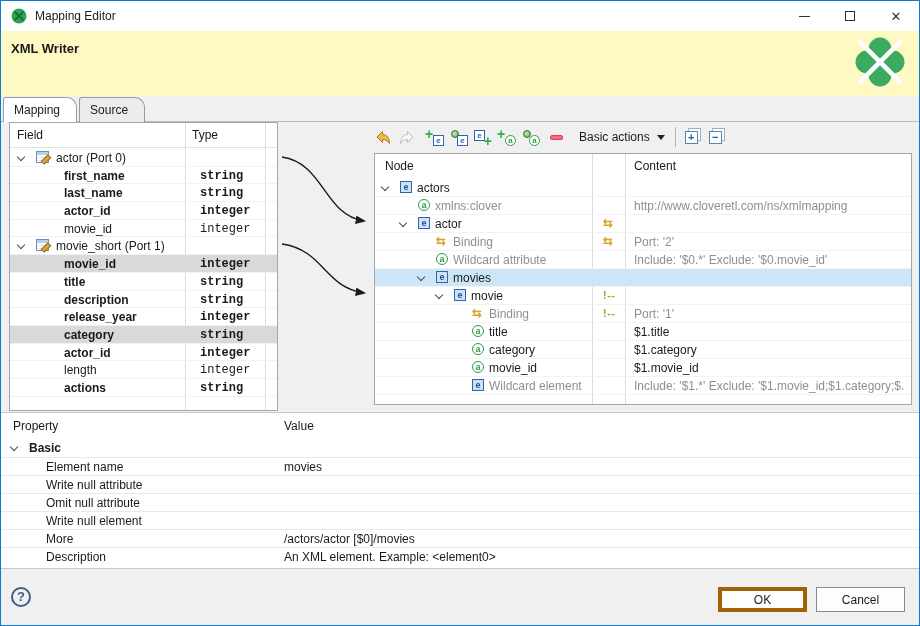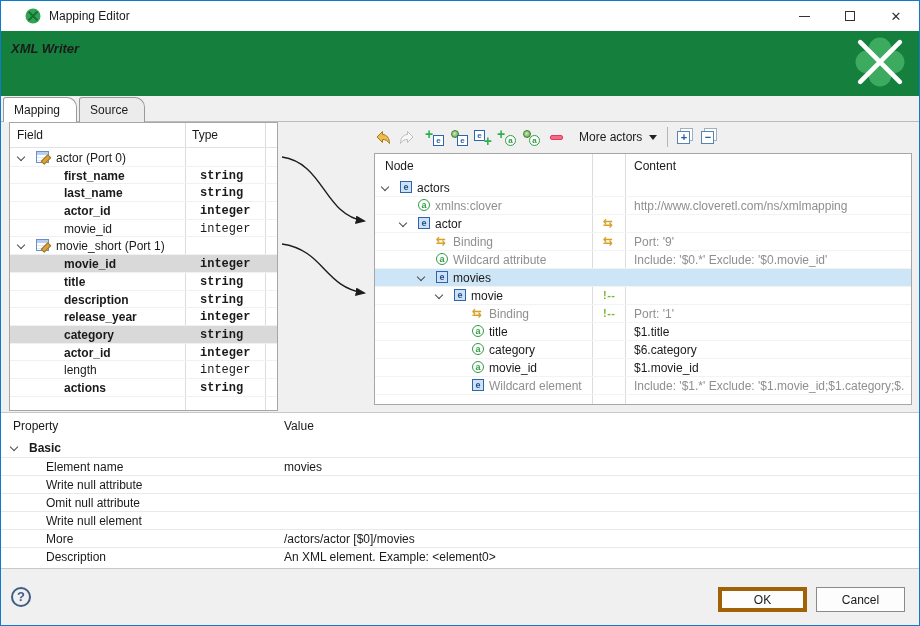--- a/index.html
+++ b/index.html
@@ -5,30 +5,30 @@
   * { margin:0; padding:0; box-sizing:border-box; }
   html,body { background:#dcdcdc; }
   body { font-family:"Liberation Sans", sans-serif; }
 
   .window {
     position:relative; width:920px; height:626px; background:#ffffff;
     border:1px solid #0f7bd0; font-size:12px; color:#1a1a1a; overflow:hidden;
   }
 
   
-  .titlebar { position:absolute; left:0; top:0; right:0; height:30px; display:flex; align-items:center; padding-left:24px; background:#fff; }
+  .titlebar { position:absolute; left:0; top:0; right:0; height:30px; display:flex; align-items:center; padding-left:10px; background:#fff; }
   .titlebar .ttl { margin-left:8px; font-size:12px; }
   .win-controls { position:absolute; right:0; top:0; height:30px; display:flex; }
   .wc { width:46px; height:30px; display:flex; align-items:center; justify-content:center; cursor:default; }
   .wc .min-glyph { width:11px; height:1px; background:#333; display:block; }
   .wc .max-glyph { width:10px; height:10px; border:1px solid #333; display:block; }
   .wc .cls-glyph { font-size:13px; color:#333; line-height:1; }
 
   
-  .header { position:absolute; left:0; top:30px; right:0; height:65px; background:#15803d;font-style:italic; }
+  .header { position:absolute; left:0; top:30px; right:0; height:65px; background:#fef9c3; }
   .header .htitle { position:absolute; left:10px; top:10px; font-weight:bold; font-size:13px; }
   .logo { position:absolute; right:14px; top:6px; }
 
   
   .tabbar { position:absolute; left:0; top:95px; right:0; height:26px; background:#f0f0f0; border-bottom:1px solid #bcbcbc; display:flex; align-items:flex-end; padding-left:2px; }
   .tab { height:25px; padding:5px 16px 4px 10px; border:1px solid #9a9a9a; border-bottom:none; border-radius:3px 10px 0 0; margin-right:2px; position:relative; top:1px; }
   .tab.active { background:#fff; z-index:2; }
   .tab.inactive { background:#ececec; }
 
   .content-bg { position:absolute; left:0; top:121px; right:0; bottom:0; background:#f0f0f0; }
@@ -278,21 +278,21 @@
     <div class="tbi" style="margin-right:10px">
       <span class="tbx">
           <span class="ball"></span>
           <span class="bx a pos-br">a</span>
         </span>
     </div>
     <div class="tbi" style="margin-right:10px">
       <span class="minus-icon"></span>
     </div>
     <div class="more-actions">
-      <span>More actors</span>
+      <span>Basic actions</span>
       <span class="dd-arrow"></span>
     </div>
     <span class="tb-sep"></span>
     <div class="tbi" style="margin-right:11px">
       <span class="sq-icon">+</span>
     </div>
     <div class="tbi">
       <span class="sq-icon">−</span>
     </div>
   </div>
@@ -318,21 +318,21 @@
         <div class="t-row">
           <span class="chev" style="left: 25px;"></span>
           <span class="ic-e" style="left: 43px;">e</span>
           <span class="lbl" style="left: 60px;">actor</span>
           <span class="status st-bind">⇆</span>
         </div>
         <div class="t-row">
           <span class="ic-bind" style="left: 61px;">⇆</span>
           <span class="lbl muted" style="left: 78px;">Binding</span>
           <span class="status st-bind">⇆</span>
-          <span class="content muted">Port: '9'</span>
+          <span class="content muted">Port: '2'</span>
         </div>
         <div class="t-row">
           <span class="ic-a" style="left: 61px;">a</span>
           <span class="lbl muted" style="left: 78px; text-align: right;">Wildcard attribute</span>
           <span class="content muted">Include: '$0.*' Exclude: '$0.movie_id'</span>
         </div>
         <div class="t-row sel">
           <span class="chev" style="left: 43px;"></span>
           <span class="ic-e" style="left: 61px;">e</span>
           <span class="lbl" style="left: 78px;">movies</span>
@@ -350,21 +350,21 @@
           <span class="content muted">Port: '1'</span>
         </div>
         <div class="t-row">
           <span class="ic-a" style="left: 97px;">a</span>
           <span class="lbl" style="left: 114px;">title</span>
           <span class="content">$1.title</span>
         </div>
         <div class="t-row">
           <span class="ic-a" style="left: 97px;">a</span>
           <span class="lbl" style="left: 114px;">category</span>
-          <span class="content">$6.category</span>
+          <span class="content">$1.category</span>
         </div>
         <div class="t-row">
           <span class="ic-a" style="left: 97px;">a</span>
           <span class="lbl" style="left: 114px;">movie_id</span>
           <span class="content">$1.movie_id</span>
         </div>
         <div class="t-row">
           <span class="ic-e" style="left: 97px;">e</span>
           <span class="lbl muted" style="left: 114px;">Wildcard element</span>
           <span class="content muted">Include: '$1.*' Exclude: '$1.movie_id;$1.category;$...</span>

